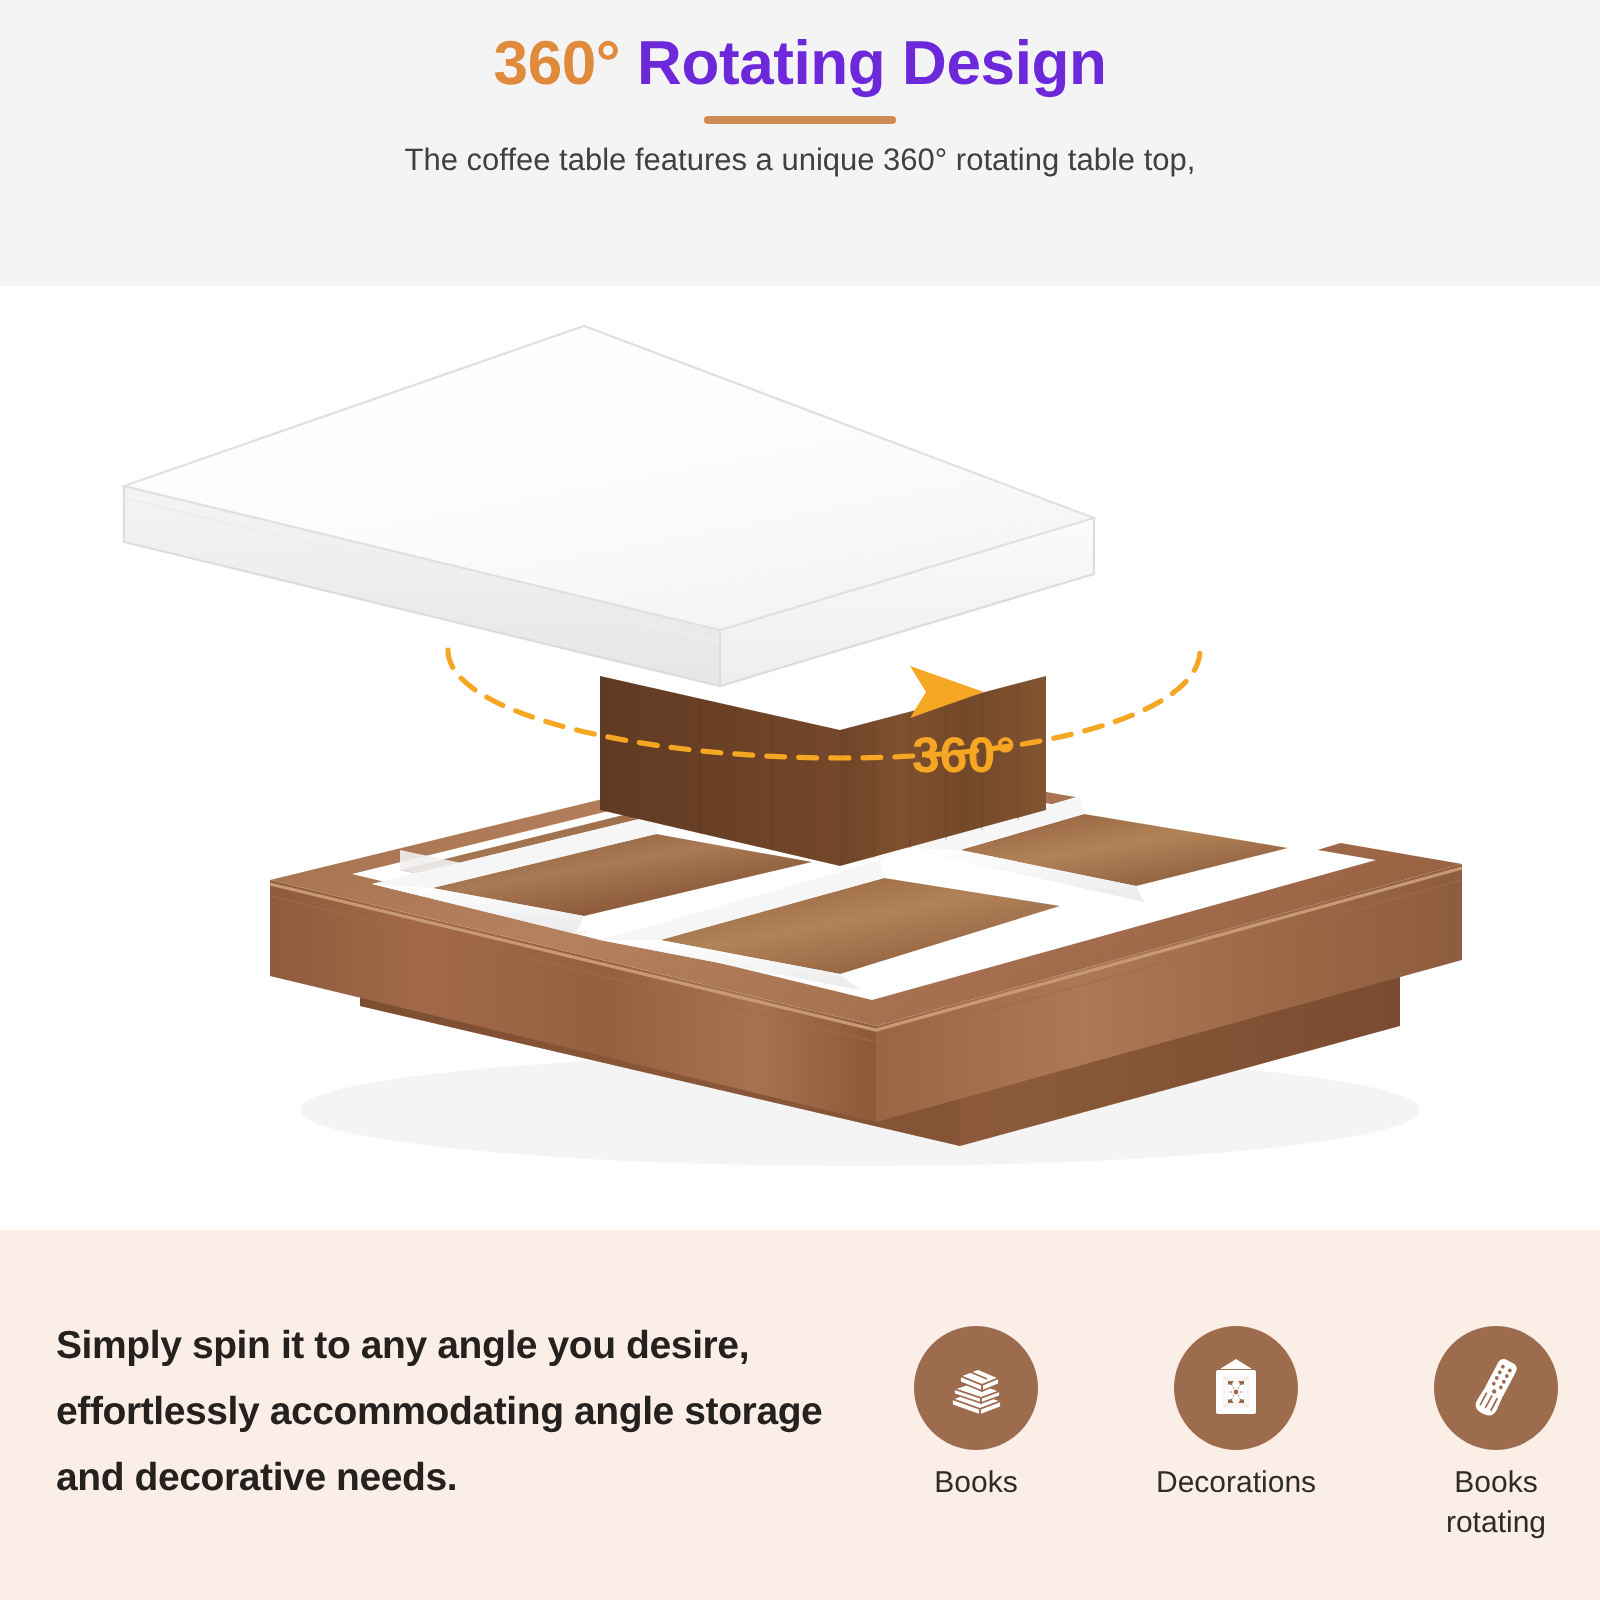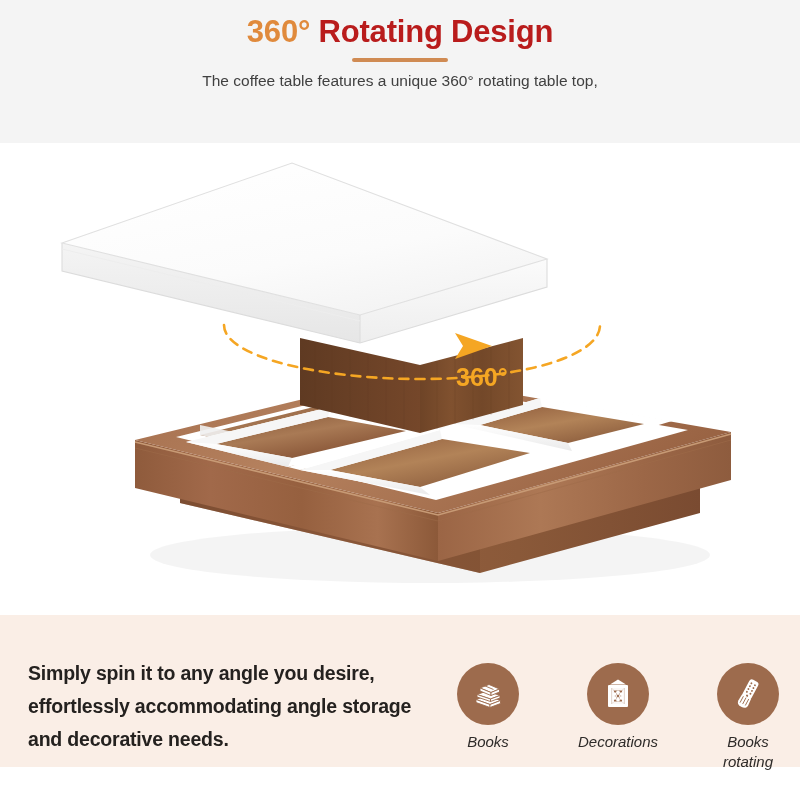--- a/index.html
+++ b/index.html
@@ -33,21 +33,21 @@
   }
 
   .header-title {
     font-size: 31px;
     font-weight: bold;
     letter-spacing: -0.2px;
     line-height: 44px;
     white-space: nowrap;
   }
   .title-360 { color: #e08a3c; }
-  .title-rest { color: #b91c1c; margin-top: 48px; }
+  .title-rest { color: #6d28d9; margin-top: 48px; }
 
   .title-divider {
     width: 96px;
     height: 4px;
     background: #d08b53;
     border-radius: 2px;
     margin: 4px auto 7px auto;
   }
 
   .header-sub {
@@ -66,21 +66,21 @@
     background: #ffffff;
     overflow: hidden;
   }
   .stage svg { display: block; }
 
   
   .footer {
     position: absolute;
     left: 0; top: 615px;
     width: 800px;
-    height: 152px;
+    height: 185px;
     background: #faeee6;
   }
 
   .footer-text {
     position: absolute;
     left: 28px;
     top: 42px;
     width: 400px;
     font-size: 19.5px;
     font-weight: bold;
@@ -91,21 +91,20 @@
   .footer-text div { white-space: nowrap; }
 
   .icon-row {
     position: absolute;
     left: 448px;
     top: 48px;
     width: 340px;
     display: flex;
     justify-content: space-between;
     align-items: flex-start;
-    font-style: italic;
   }
 
   .icon-item {
     width: 80px;
     text-align: center;
   }
 
   .icon-circle {
     width: 62px;
     height: 62px;

